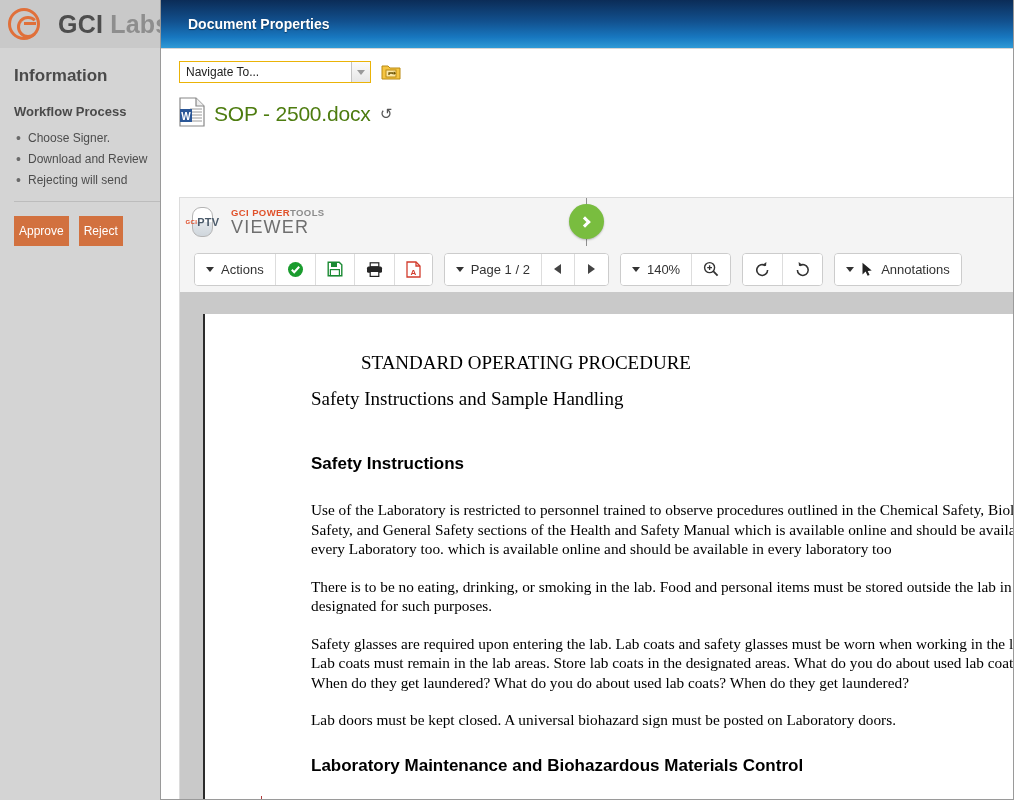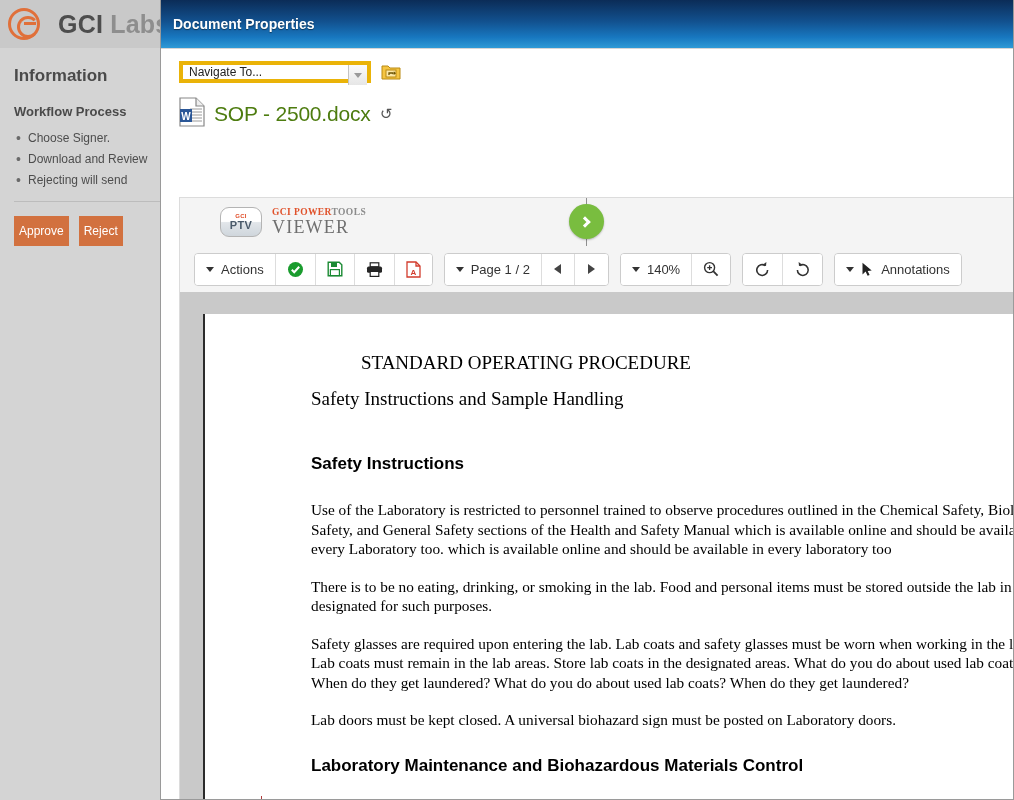--- a/index.html
+++ b/index.html
@@ -138,21 +138,21 @@
     border: 1px solid #9a9a9a;
     border-top: none;
     overflow: hidden;
   }
 
   .modal-titlebar {
     height: 48px;
     background: linear-gradient(to bottom, #0b2c57 0%, #12518f 45%, #1878c0 78%, #2f9ad6 100%);
     display: flex;
     align-items: center;
-    padding-left: 12px;
+    padding-left: 27px;
     position: relative;
   }
   .modal-title {
     color: #ffffff;
     font-size: 14px;
     font-weight: bold;
     text-shadow: 0 1px 1px rgba(0,0,0,.45);
   }
 
   .modal-body {
@@ -166,21 +166,21 @@
   .nav-row {
     display: flex;
     align-items: center;
     padding: 12px 0 0 18px;
     gap: 10px;
   }
 
   .nav-select {
     width: 192px;
     height: 22px;
-    border: 4px solid #eab308;
+    border: 1px solid #eab308;
     background: #ffffff;
     display: flex;
     align-items: center;
     position: relative;
     font-size: 12px;
     color: #222;
     padding-left: 6px;
   }
   .nav-select .caret-box {
     position: absolute;
@@ -233,34 +233,33 @@
 
   .viewer-brandbar {
     height: 48px;
     position: relative;
     display: flex;
     align-items: center;
     padding-left: 12px;
   }
 
   .ptv-badge {
-    width: 42px; height: 30px;
+    width: 21px; height: 30px;
     border-radius: 9px;
     border: 1px solid #b4b4b4;
     background: linear-gradient(to bottom,#ffffff 0%,#ffffff 48%,#e2e6ea 52%,#cfd6dc 100%);
-    display: flex; flex-direction: column;
+    display: flex; flex-direction: row;
     align-items: center; justify-content: center;
     line-height: 1;
     flex: 0 0 auto;
-    margin-left: 28px;
   }
   .ptv-badge .t1 { font-size: 6px; font-weight: bold; color: #e04a25; letter-spacing:.3px; }
   .ptv-badge .t2 { font-size: 11px; font-weight: bold; color: #4a5a6a; letter-spacing:.3px; margin-top:1px;}
 
-  .brand-text { margin-left: 10px; line-height: 1.05; font-family: Liberation Serif, serif; }
+  .brand-text { margin-left: 18px; line-height: 1.05; }
   .brand-line1 { font-size: 9.5px; font-weight: bold; letter-spacing: .4px; }
   .brand-line1 .o { color: #e0512a; }
   .brand-line1 .g { color: #8b8b8b; }
   .brand-line2 { font-size: 18px; color: #6f6f6f; letter-spacing: 1.2px; }
 
   .green-divider {
     position: absolute;
     left: 406px; top: 0;
     width: 1px; height: 48px;
     background: #8e8e8e;

